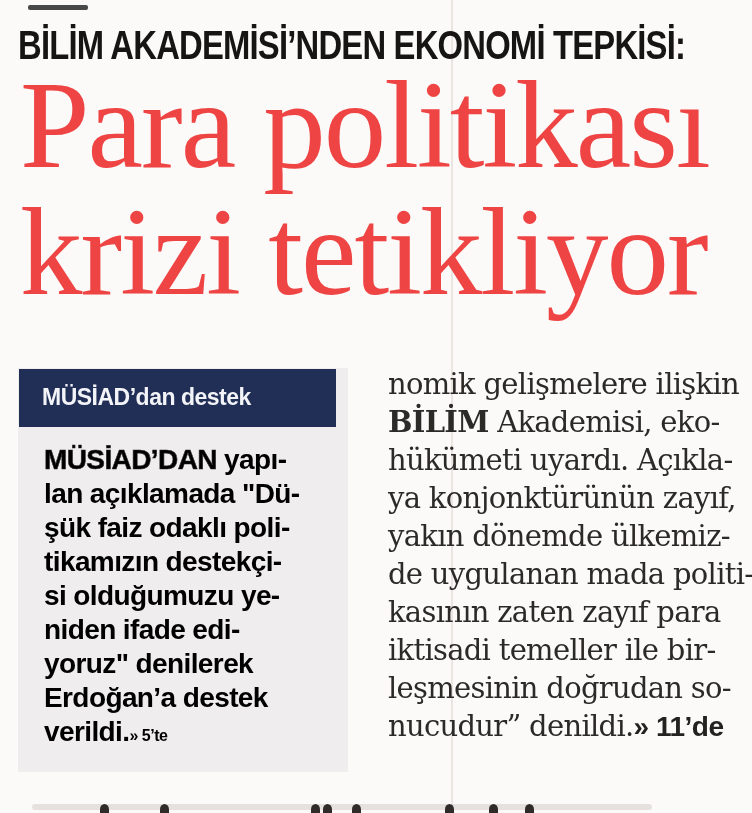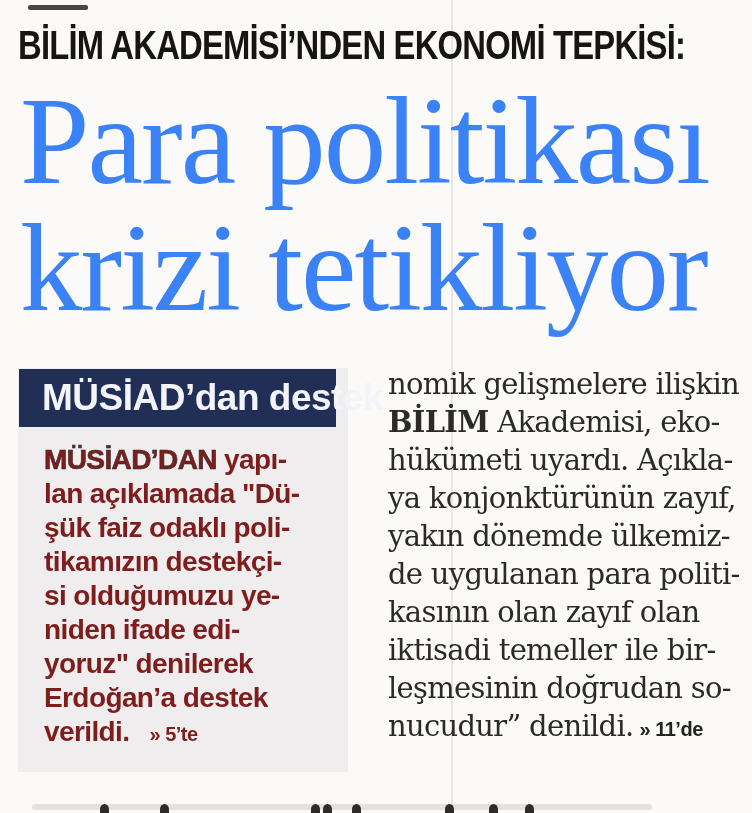--- a/index.html
+++ b/index.html
@@ -20,60 +20,60 @@
     background:#1c1c1c; opacity:.8; border-radius:2px; }
 
   .kicker {
     position:absolute; left:18px; top:22px;
     font-weight:700; font-size:41px; letter-spacing:-1px;
     color:#171513; white-space:nowrap;
     transform:scaleX(.80); transform-origin:0 0;
   }
 
   .headline {
-    position:absolute; left:20px; top:78px; margin:0;
+    position:absolute; left:20px; top:62px; margin:0;
     font-family:"Liberation Serif", serif; font-weight:400;
     font-size:125px; line-height:127px; letter-spacing:-2px;
-    color:#3b82f6;
+    color:#ef4444;
   }
   .headline span { display:block; white-space:nowrap; }
 
   
   .sidebar {
     position:absolute; left:18px; top:368px; width:330px; height:404px;
     background: var(--panel_gray, #efedee);
   }
   .sidebar-header {
     position:absolute; left:1px; top:1px; width:294px; height:58px;
     padding-left:23px;
     background: var(--accent_navy, #212e56);
-    color:#f3f4f8; font-size:37px; font-weight:700; line-height:57px;
+    color:#f3f4f8; font-size:23px; font-weight:700; line-height:57px;
     letter-spacing:-.5px; white-space:nowrap;
   }
   .sidebar-body {
     position:absolute; left:26px; top:75px; right:8px;
     font-weight:700; font-size:28px; line-height:34px;
-    letter-spacing:-.6px; color:#7f1d1d;
+    letter-spacing:-.6px; color:#000000;
   }
   .sline { white-space:nowrap; }
   .lead { font-weight:700; -webkit-text-stroke:.6px #2a2927; }
-  .ref { font-size:20px; margin-left:20px; letter-spacing:-.5px; }
+  .ref { font-size:16px; margin-left:0; letter-spacing:-.5px; }
 
   
   .article {
     position:absolute; left:388px; top:365px; width:364px;
     font-family:"DejaVu Serif", serif;
     font-size:29px; line-height:38px; letter-spacing:-.7px;
     color:#2c2a27;
   }
   .aline { white-space:nowrap; }
   .alead { font-weight:700; }
   .aref {
     font-family:"Liberation Sans", sans-serif; font-weight:700;
-    font-size:20px; letter-spacing:-.5px; margin-left:6px; color:#24221f;
+    font-size:28px; letter-spacing:-.5px; color:#24221f;
   }
 
   
   .bottom-crop { position:absolute; left:0; right:0; bottom:0; height:18px; }
   .bottom-crop .smear {
     position:absolute; left:32px; right:100px; top:9px; height:6px;
     background:#c9c4bf; opacity:.45; border-radius:3px;
   }
   .bottom-crop i {
     position:absolute; top:9px; width:9px; height:11px;
@@ -109,22 +109,22 @@
       <div class="sline"><span>verildi.</span><span class="ref">» 5’te</span></div>
     </div>
   </aside>
 
   <article class="article">
     <div class="aline">nomik gelişmelere ilişkin</div>
     <div class="aline"><span class="alead">BİLİM</span><span> Akademisi, eko-</span></div>
     <div class="aline">hükümeti uyardı. Açıkla-</div>
     <div class="aline">ya konjonktürünün zayıf,</div>
     <div class="aline">yakın dönemde ülkemiz-</div>
-    <div class="aline">de uygulanan para politi-</div>
-    <div class="aline">kasının olan zayıf olan</div>
+    <div class="aline">de uygulanan mada politi-</div>
+    <div class="aline">kasının zaten zayıf para</div>
     <div class="aline">iktisadi temeller ile bir-</div>
     <div class="aline">leşmesinin doğrudan so-</div>
     <div class="aline"><span>nucudur” denildi.</span><span class="aref">» 11’de</span></div>
   </article>
 
   <div class="bottom-crop">
     <span class="smear"></span>
     <i style="left:100px"></i>
     <i style="left:160px"></i>
     <i style="left:311px"></i>

